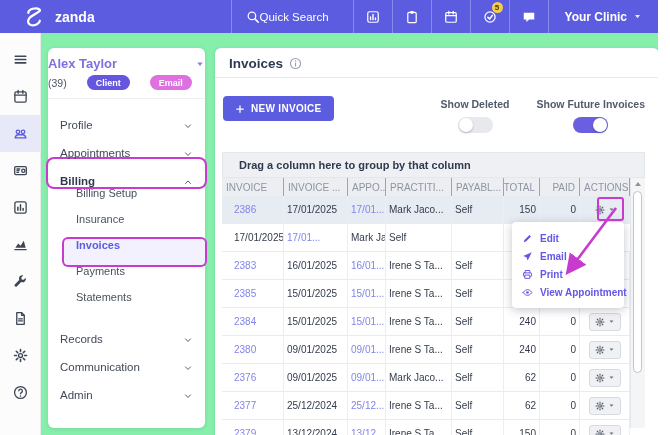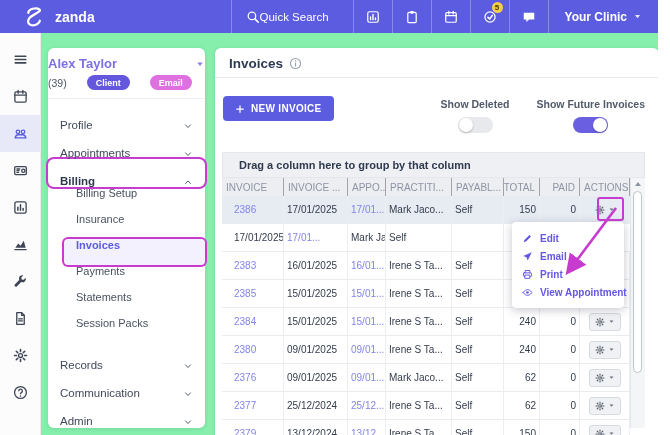--- a/index.html
+++ b/index.html
@@ -359,23 +359,20 @@
           </div>
 
           <div class="subitem">
             <span>Payments</span>
           </div>
 
           <div class="subitem">
             <span>Statements</span>
           </div>
 
-          <div class="subitem">
-            <span>Session Packs</span>
-          </div>
         </div>
       <div class="nav-row">
         <span>Records</span>
         <span class="cv">
             <svg viewBox="0 0 16 16" width="100%" height="100%" fill="none" stroke="currentColor" stroke-width="1.4" stroke-linecap="round" stroke-linejoin="round">
               <path d="M4 6.2l4 4.2 4-4.2" stroke-width="1.6"></path>
             </svg>
           </span>
       </div>
       <div class="nav-row">

